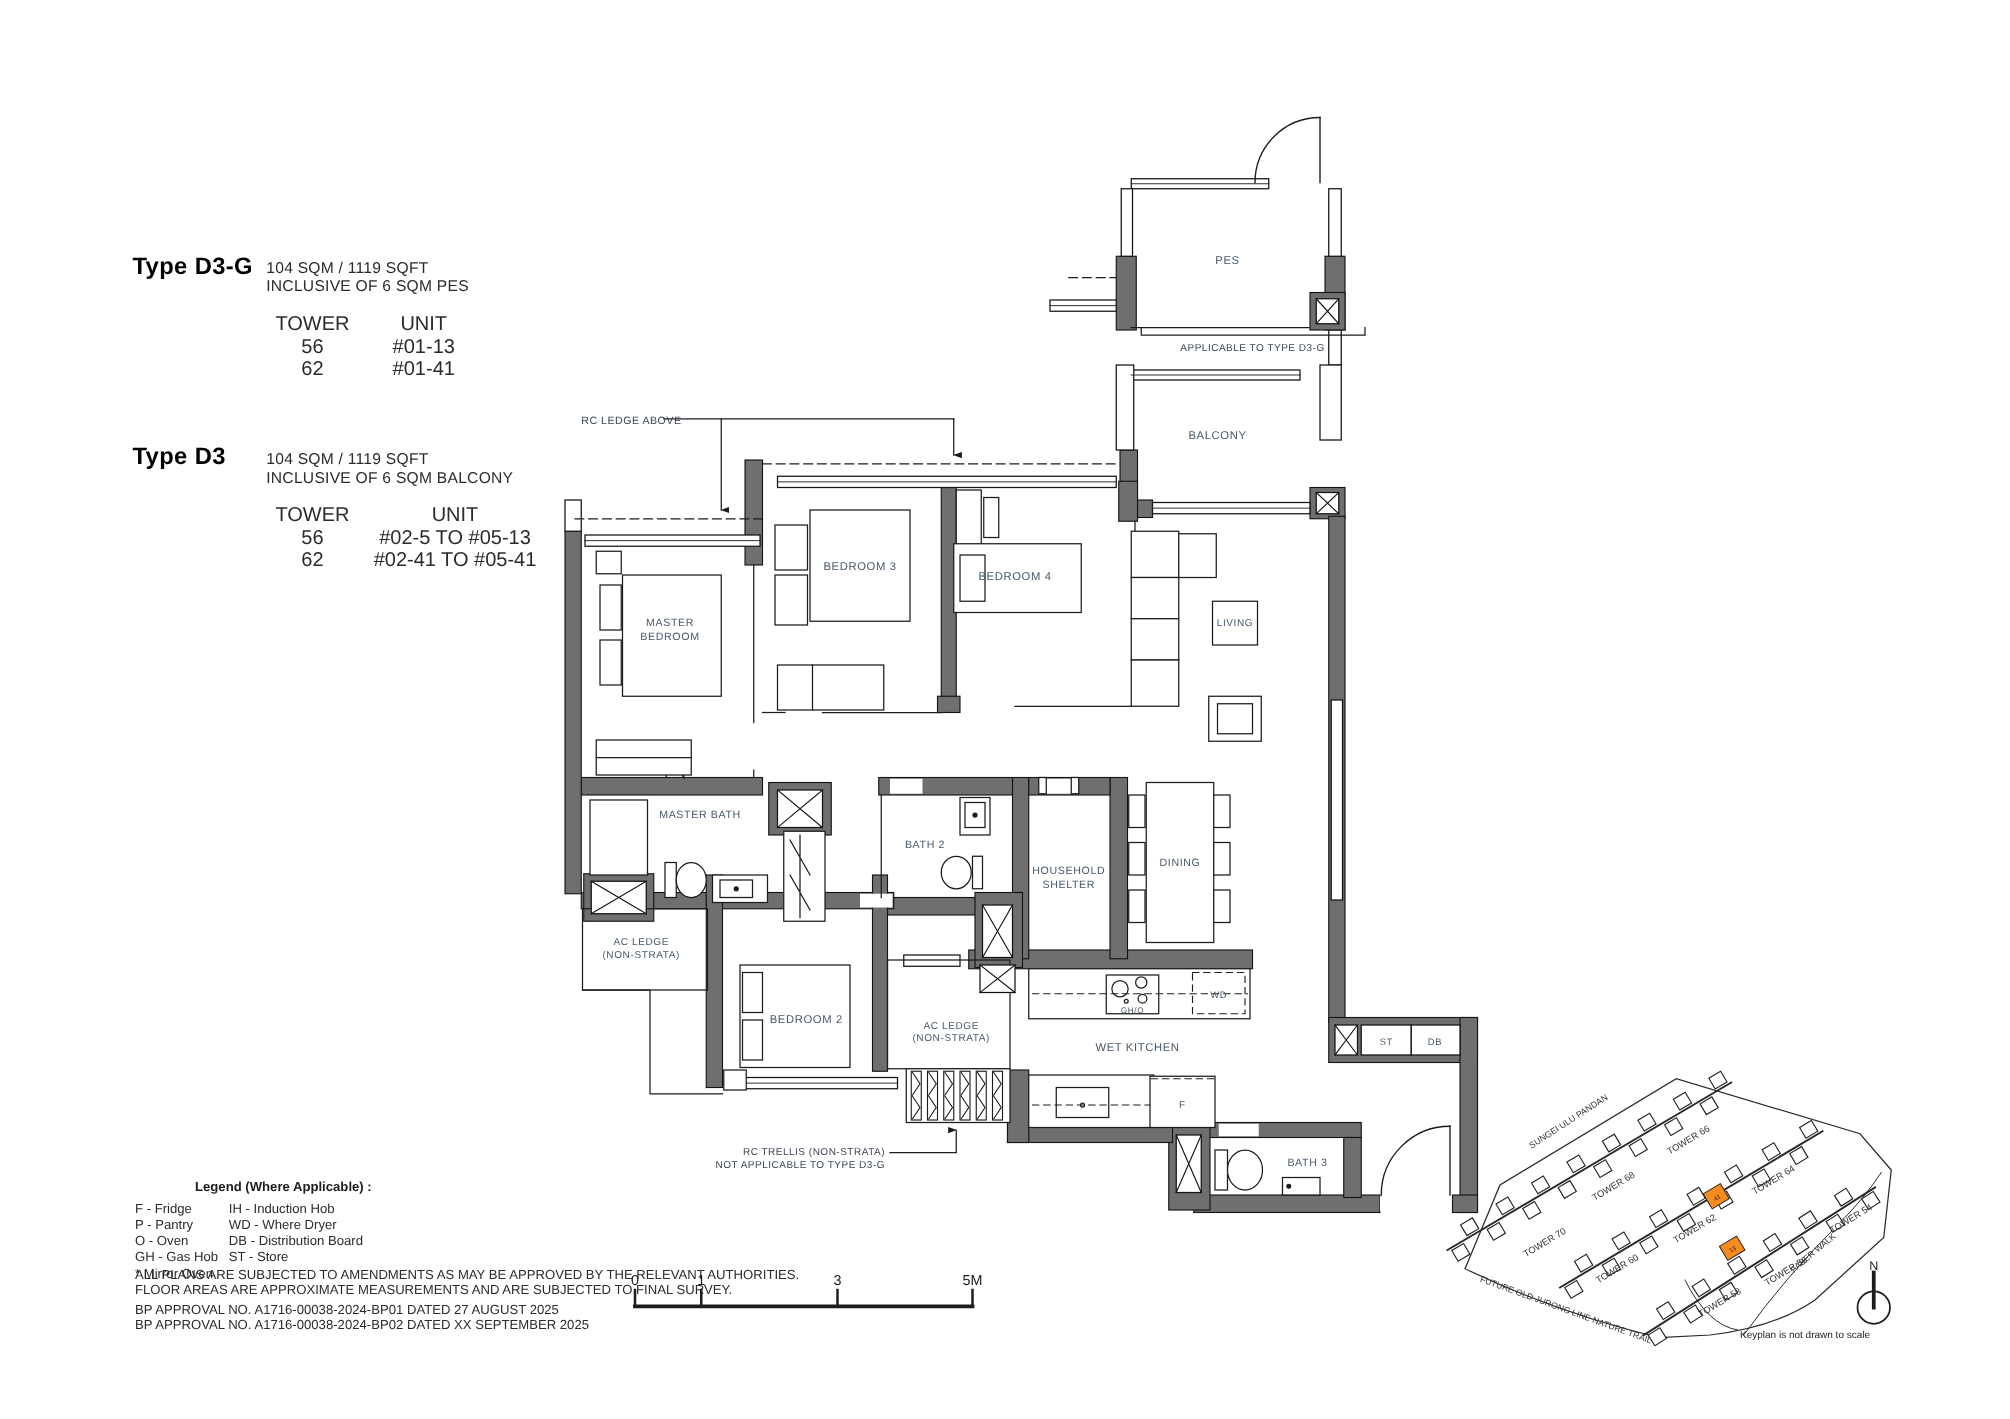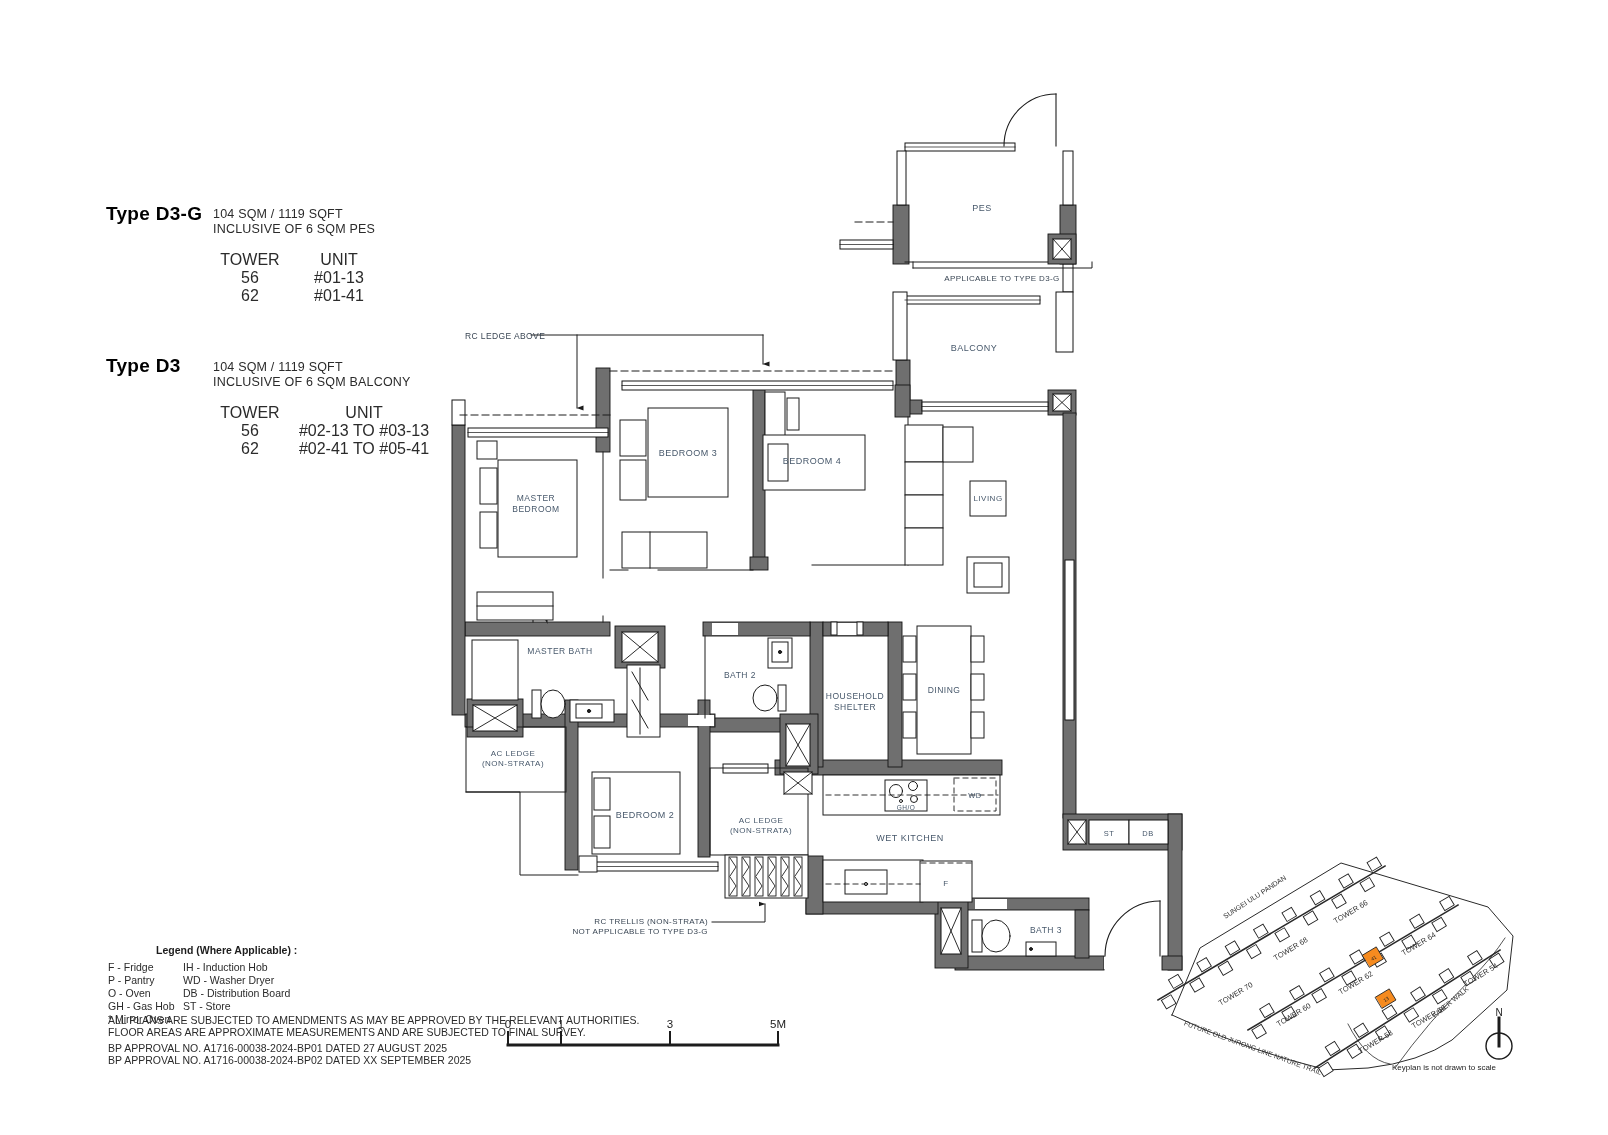--- a/index.html
+++ b/index.html
@@ -48,39 +48,39 @@
   <div class="abs type-name" style="left:106px;top:355px;text-align:center;">Type D3</div>
   <div class="abs type-detail" style="left:213px;top:360px;">104 SQM / 1119 SQFT</div>
   <div class="abs type-detail" style="left:213px;top:375px;">INCLUSIVE OF 6 SQM BALCONY</div>
   <div class="abs tu-table" style="left:206px;top:404px;">
     <div class="tu-row">
       <div class="tu-tower">TOWER</div>
       <div class="tu-unit" style="width:140px;">UNIT</div>
     </div>
     <div class="tu-row">
       <div class="tu-tower">56</div>
-      <div class="tu-unit" style="width:140px;">#02-13 TO #03-13</div>
+      <div class="tu-unit" style="width:140px;">#02-5 TO #05-13</div>
     </div>
     <div class="tu-row">
       <div class="tu-tower">62</div>
       <div class="tu-unit" style="width:140px;">#02-41 TO #05-41</div>
     </div>
   </div>
 
   <div class="abs legend-title" style="left:108px;top:944px;padding-left:48px;">Legend (Where Applicable) :</div>
   <div class="abs legend-col" style="left:108px;top:961px;">
     <div>F - Fridge</div>
     <div>P - Pantry</div>
     <div>O - Oven</div>
     <div>GH - Gas Hob</div>
     <div>* Mirror Oven</div>
   </div>
   <div class="abs legend-col" style="left:183px;top:961px;">
     <div>IH - Induction Hob</div>
-    <div>WD - Washer Dryer</div>
+    <div>WD - Where Dryer</div>
     <div>DB - Distribution Board</div>
     <div>ST - Store</div>
   </div>
 
   <div class="abs fine" style="left:108px;top:1014px;">
     <div>ALL PLANS ARE SUBJECTED TO AMENDMENTS AS MAY BE APPROVED BY THE RELEVANT AUTHORITIES.</div>
     <div>FLOOR AREAS ARE APPROXIMATE MEASUREMENTS AND ARE SUBJECTED TO FINAL SURVEY.</div>
   </div>
   <div class="abs fine" style="left:108px;top:1042px;">
     <div>BP APPROVAL NO. A1716-00038-2024-BP01  DATED 27 AUGUST 2025</div>

